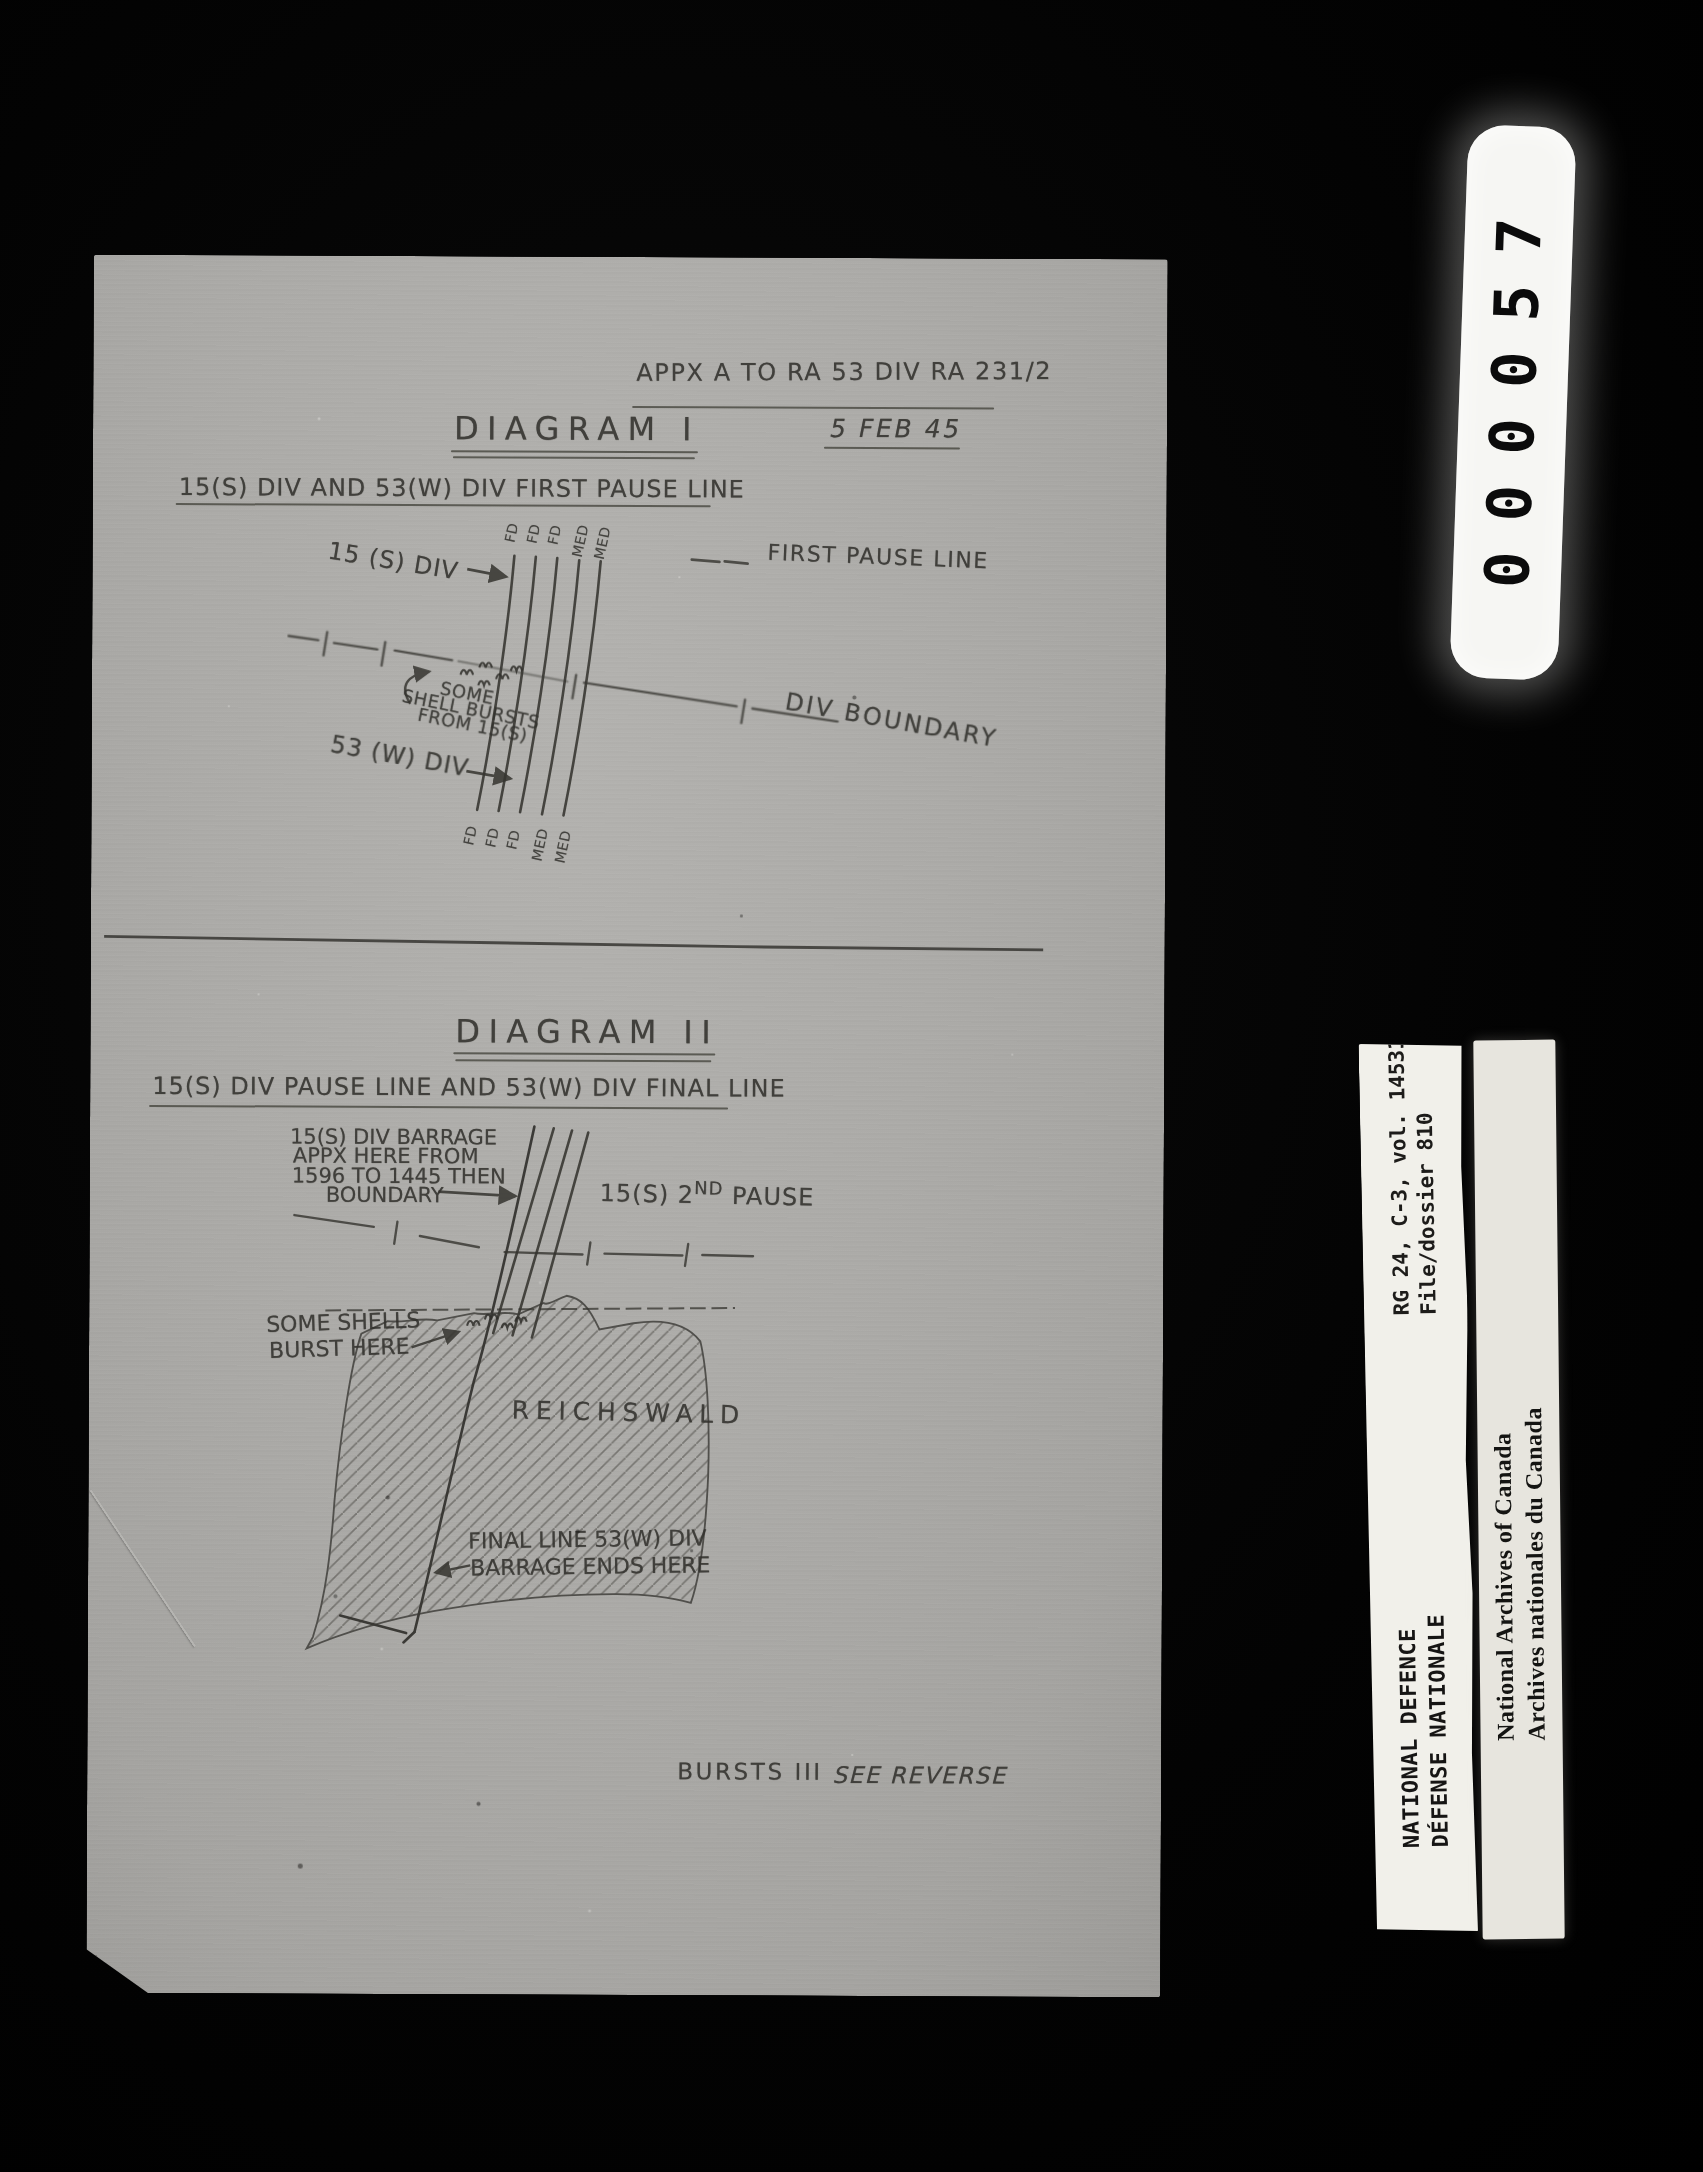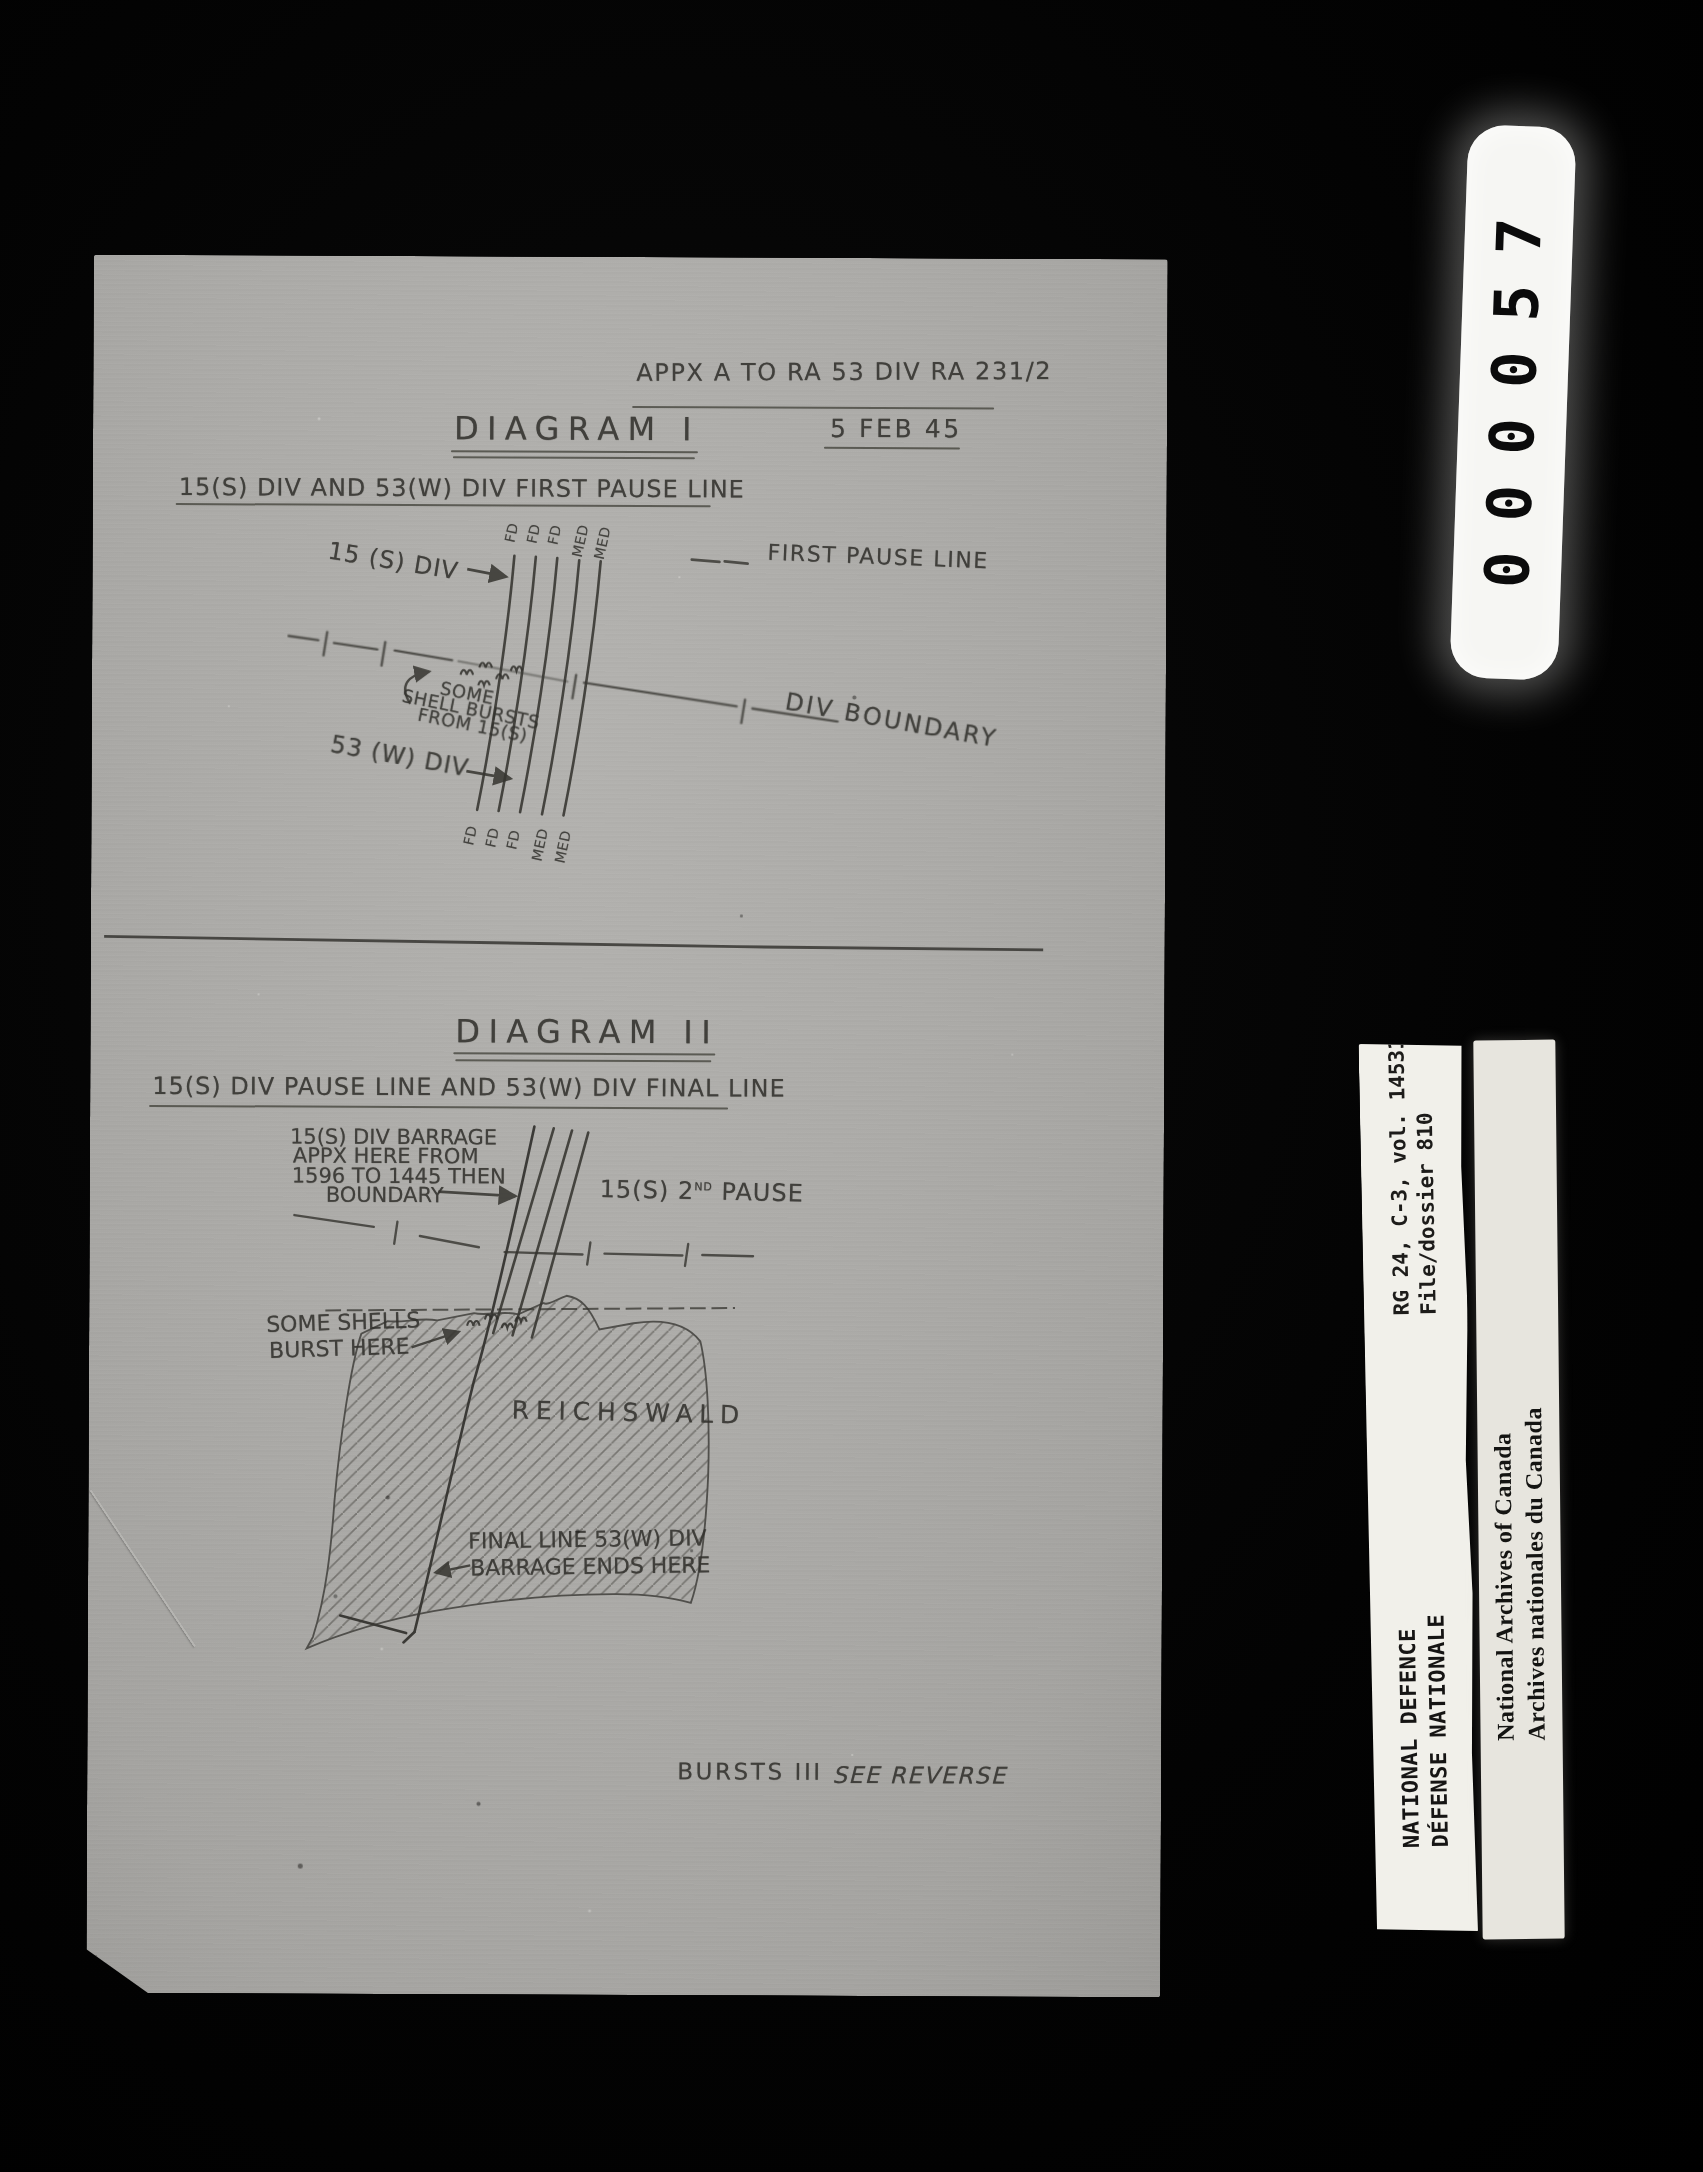--- a/index.html
+++ b/index.html
@@ -180,21 +180,21 @@
 
     <line x1="616" y1="2086" x2="706" y2="2056" stroke="#35342f" stroke-width="4.5" opacity="0.85" marker-end="url(#ah)"></line>
 
     <line x1="730" y1="2502" x2="664" y2="2516" stroke="#35342f" stroke-width="4.5" opacity="0.85" marker-end="url(#ah)"></line>
 
     <path d="M14,3252 Q40,3308 104,3318" stroke="#2c2b28" stroke-width="10" fill="none" opacity="0.55"></path>
   </svg>
 
   <div class="hw" style="left:543px;top:100px;font-size:24px;letter-spacing:1.6px;transform:rotate(-0.5deg);">APPX A TO RA 53 DIV RA 231/2</div>
   <div class="ul" style="left:539px;top:149px;width:362px;"></div>
-  <div class="hw" style="left:737px;top:156px;font-size:25px;letter-spacing:2.6px;">5 FEB 45</div>
+  <div class="hw" style="left:737px;top:156px;font-size:25px;letter-spacing:2.6px;font-style:italic;">5 FEB 45</div>
   <div class="ul" style="left:731px;top:189px;width:136px;"></div>
 
   <div class="hw title" style="left:361px;top:153px;">DIAGRAM I</div>
   <div class="ul" style="left:358px;top:194px;width:247px;"></div>
   <div class="ul" style="left:360px;top:200px;width:242px;height:1.6px;"></div>
   <div class="hw sub" style="left:86px;top:218px;">15(S) DIV AND 53(W) DIV FIRST PAUSE LINE</div>
   <div class="ul" style="left:83px;top:248px;width:535px;"></div>
 
   <span class="lane-label" style="left:409px;top:268px;">FD</span>
   <span class="lane-label" style="left:431px;top:269px;">FD</span>
@@ -224,21 +224,21 @@
   <div class="hw sub" style="left:62px;top:817px;">15(S) DIV PAUSE LINE AND 53(W) DIV FINAL LINE</div>
   <div class="ul" style="left:59px;top:850px;width:579px;"></div>
 
   <div class="note">
     <div class="hw" style="left:200px;top:869px;font-size:21px;">15(S) DIV BARRAGE</div>
     <div class="hw" style="left:203px;top:888px;font-size:21px;">APPX HERE FROM</div>
     <div class="hw" style="left:202px;top:908px;font-size:21px;">1596 TO 1445 THEN</div>
     <div class="hw" style="left:236px;top:927px;font-size:21px;">BOUNDARY</div>
   </div>
   <div class="hw" style="left:510px;top:920px;font-size:24px;letter-spacing:1px;transform:rotate(1deg);">
-    <span>15(S) 2</span><sup style="font-size:11px;">ND</sup><span> PAUSE</span>
+    <span>15(S) 2</span><sup style="font-size:18px;">ND</sup><span> PAUSE</span>
   </div>
   <div class="note">
     <div class="hw" style="left:177px;top:1054px;font-size:22px;transform:rotate(-2deg);">SOME SHELLS</div>
     <div class="hw" style="left:180px;top:1080px;font-size:22px;transform:rotate(-2deg);">BURST HERE</div>
   </div>
   <div class="hw" style="left:423px;top:1141px;font-size:25px;letter-spacing:6.8px;transform:rotate(1deg);">REICHSWALD</div>
   <div class="note">
     <div class="hw" style="left:380px;top:1270px;font-size:22px;transform:rotate(-1deg);">FINAL LINE 53(W) DIV</div>
     <div class="hw" style="left:382px;top:1297px;font-size:22px;transform:rotate(-1deg);">BARRAGE ENDS HERE</div>
   </div>

